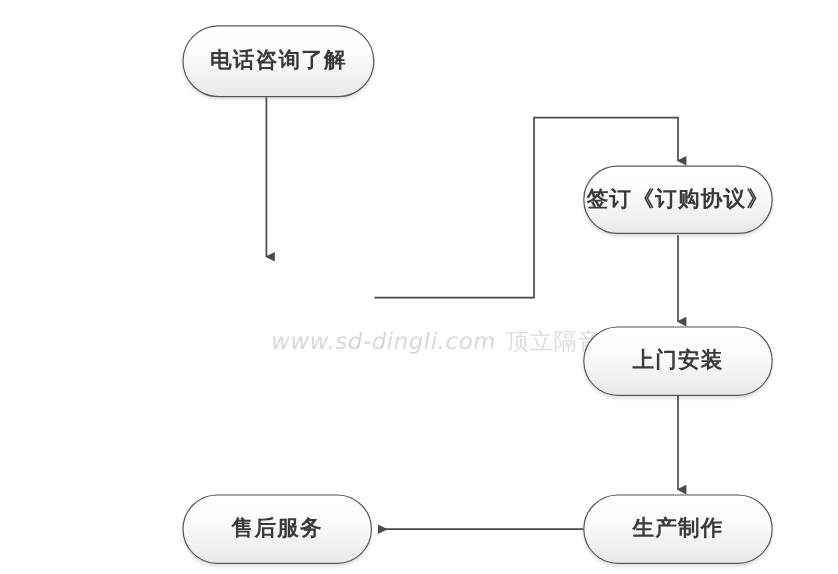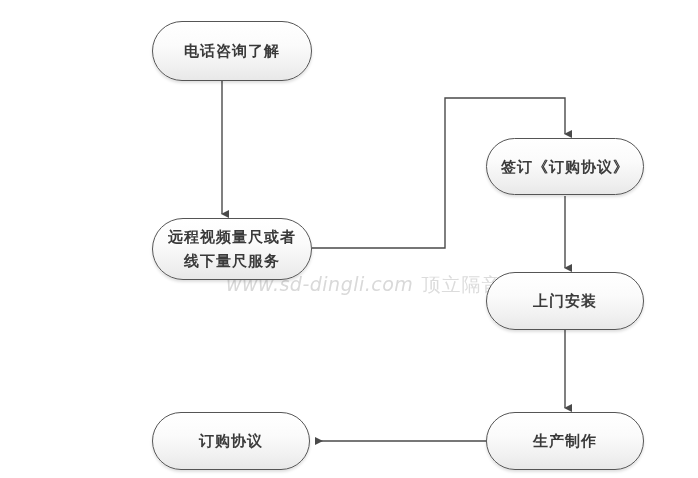--- a/index.html
+++ b/index.html
@@ -55,21 +55,21 @@
     border-radius: 34px;
     background: linear-gradient(to bottom, #ffffff 0%, #fbfbfb 40%, #f0f0f0 78%, #e8e8e8 100%);
     box-shadow: 0 2px 3px rgba(0,0,0,0.13);
     display: flex;
     align-items: center;
     justify-content: center;
     text-align: center;
     z-index: 3;
   }
   .node-label {
-    font-size: 15px;
+    font-size: 18px;
     line-height: 24px;
     color: #3a3a3a;
     font-weight: bold;
     font-family: "DejaVu Sans", "Liberation Sans", sans-serif;
     letter-spacing: 1px;
     white-space: pre-line;
     user-select: none;
   }
   
   #node-phone       { left: 152px; top: 21px;  width: 160px; height: 60px; }
@@ -106,34 +106,30 @@
 
     <path d="M 565,330 L 565,408" fill="none" stroke="#4a4a4a" stroke-width="1.4" marker-end="url(#arrow-down)"></path>
 
     <path d="M 486,441 L 316,441" fill="none" stroke="#4a4a4a" stroke-width="1.4" marker-end="url(#arrow-left)"></path>
   </svg>
 
   <div class="node" id="node-phone">
     <span class="node-label">电话咨询了解</span>
   </div>
 
-  <div class="node" id="node-measure">
-    <span class="node-label">远程视频量尺或者
-线下量尺服务</span>
-  </div>
 
   <div class="node" id="node-contract">
     <span class="node-label">签订《订购协议》</span>
   </div>
 
   <div class="node" id="node-production">
     <span class="node-label">上门安装</span>
   </div>
 
   <div class="node" id="node-install">
     <span class="node-label">生产制作</span>
   </div>
 
   <div class="node" id="node-aftersales">
-    <span class="node-label">订购协议</span>
+    <span class="node-label">售后服务</span>
   </div>
 
 </div>
 
 </body></html>

